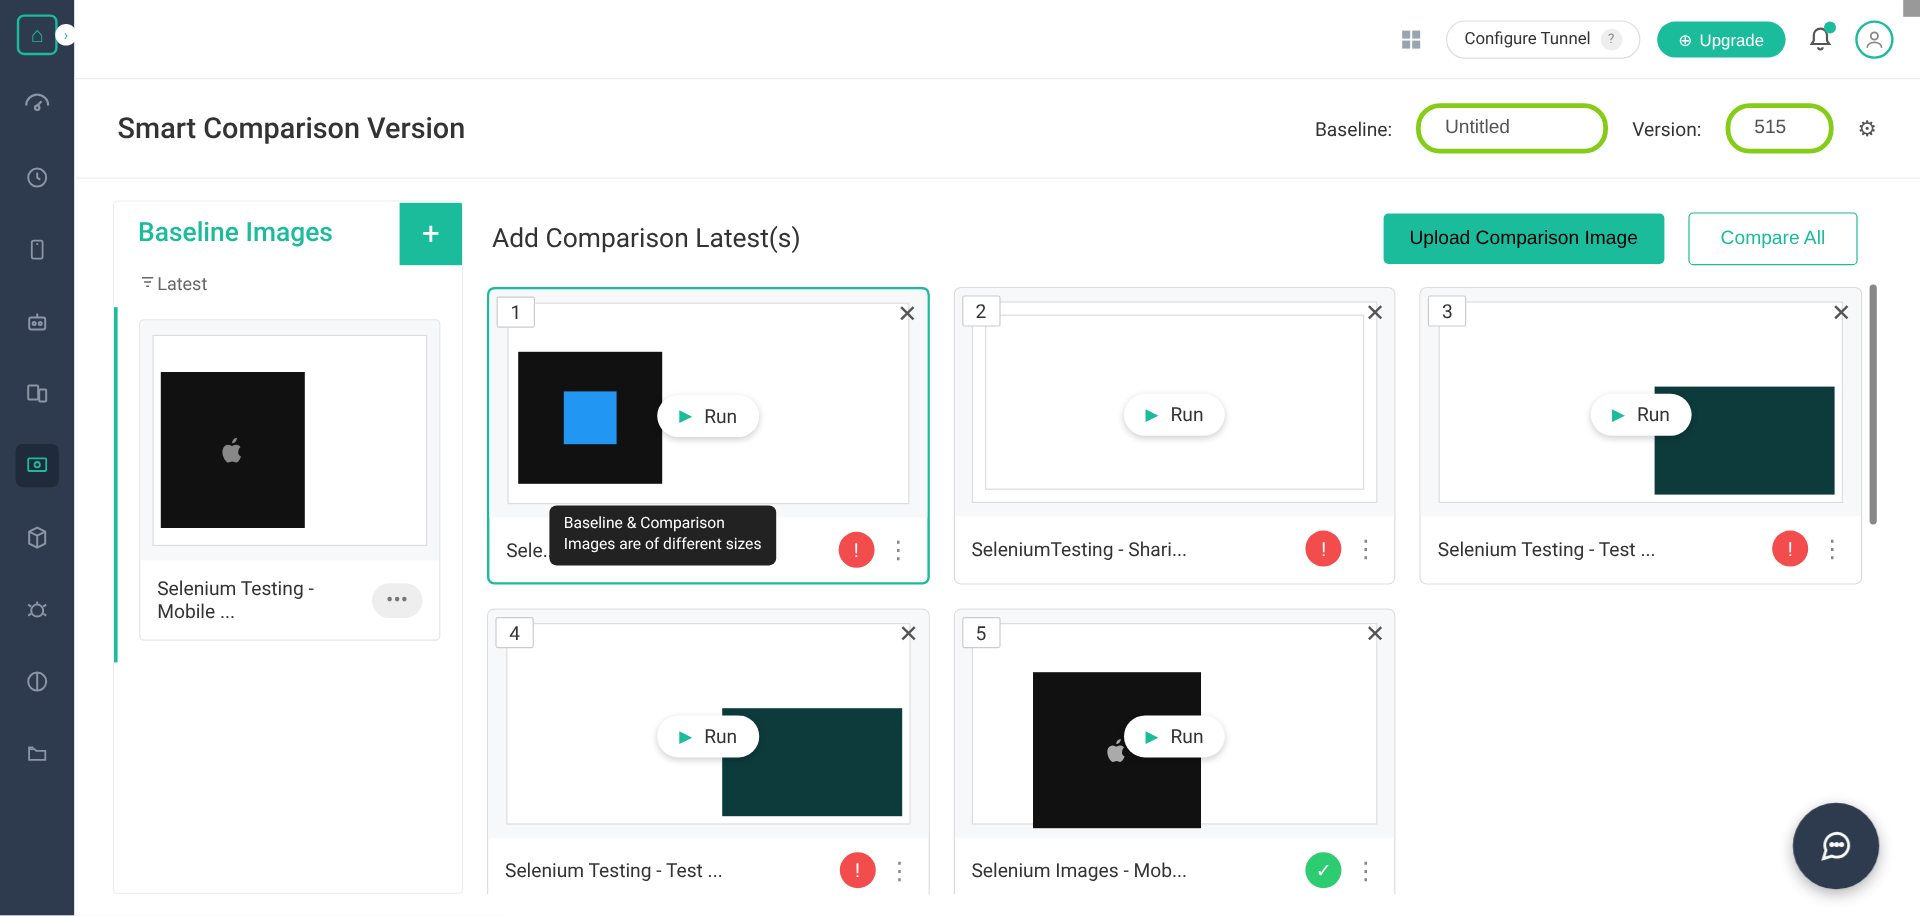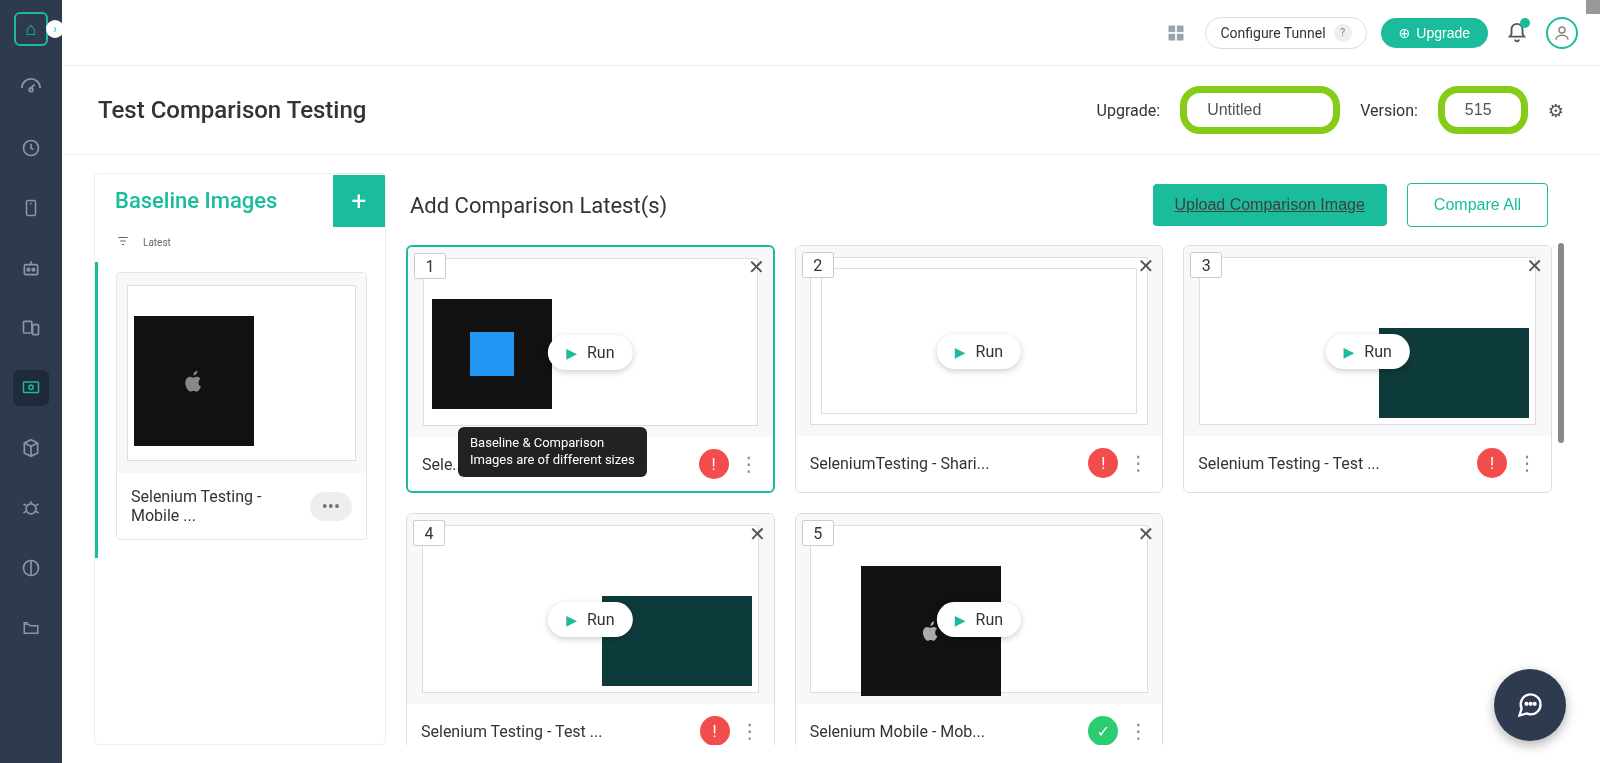--- a/index.html
+++ b/index.html
@@ -23,45 +23,45 @@
 .upgrade-btn { background:#1abc9c; color:#fff; border-radius:20px; padding:7px 18px; font-size:14px; display:flex; align-items:center; gap:6px; cursor:pointer; border:none; }
 .bell { width:30px; height:30px; position:relative; color:#555; display:flex; align-items:center; justify-content:center; font-size:20px; cursor:pointer; }
 .bell .dot { position:absolute; top:0; right:2px; width:10px; height:10px; background:#1abc9c; border-radius:50%; }
 .avatar { width:32px; height:32px; border-radius:50%; border:2px solid #1abc9c; display:flex; align-items:center; justify-content:center; color:#888; font-size:18px; cursor:pointer; }
 
 
 .header { display:flex; align-items:center; padding: 20px 36px; gap: 20px; border-bottom: 1px solid #eee; }
 .header h1 { font-size: 24px; font-weight: 500; color:#333; flex:0 0 auto; }
 .header .spacer { flex:1; }
 .header label { font-size:16px; color:#333; }
-.header input { border:7px solid #84cc16; border-radius:20px; padding:8px 20px; font-size:16px; color:#555; width:160px; }
+.header input { border:4px solid #84cc16; border-radius:20px; padding:8px 20px; font-size:16px; color:#555; width:160px; }
 .header input.ver { width:90px; }
 .header .gear { font-size:18px; color:#555; cursor:pointer; }
 
 
 .content { flex:1; display:flex; gap:20px; padding: 18px 0 18px 32px; overflow:hidden; }
 .baseline-panel { width: 292px; background:#fff; border:1px solid #eee; border-radius:4px; overflow:hidden; flex-shrink:0; display:flex; flex-direction:column; }
 .baseline-head { display:flex; align-items:center; }
 .baseline-head h2 { flex:1; padding: 14px 20px; font-size: 22px; font-weight:500; color:#1abc9c; }
 .add-btn { width:52px; height:52px; background:#1abc9c; color:#fff; font-size:26px; display:flex; align-items:center; justify-content:center; cursor:pointer; }
-.filter-row { display:flex; align-items:center; gap:12px; padding: 6px 20px 10px; color:#666; font-size:10px; }
+.filter-row { display:flex; align-items:center; padding: 6px 20px 10px; color:#666; font-size:15px; }
 .filter-icon { font-size:16px; }
 .base-list { border-left: 3px solid #1abc9c; padding: 10px 18px 18px; }
 .base-card { border:1px solid #e5e5e5; border-radius:4px; overflow:hidden; }
 .thumb { height: 200px; background:#f6f8fa; display:flex; align-items:center; justify-content:center; position:relative; }
 .thumb-inner { width: 92%; height:88%; background:#fff; border:1px solid #ddd; position:relative; }
 .thumb-dark { position:absolute; left:6px; top:30px; width:120px; height:130px; background:#111; display:flex; align-items:center; justify-content:center; color:#888; font-size:34px; }
 .base-title { padding:14px 14px; display:flex; align-items:center; font-size:16px; color:#333; }
 .more-pill { background:#eee; border-radius:16px; padding:4px 12px; color:#777; font-size:18px; cursor:pointer; }
 
 
 .right-area { flex:1; display:flex; flex-direction:column; padding-right: 48px; position:relative; }
 .right-head { display:flex; align-items:center; gap:20px; padding: 10px 4px 18px; }
 .right-head h2 { font-size:22px; font-weight:400; color:#333; flex:1; }
-.btn-primary { background:#1abc9c; color:#404040; border:none; border-radius:4px; padding:12px 22px; font-size:16px; cursor:pointer;text-decoration:underline; }
+.btn-primary { background:#1abc9c; color:#000000; border:none; border-radius:4px; padding:12px 22px; font-size:16px; cursor:pointer; }
 .btn-outline { background:#fff; color:#1abc9c; border:1px solid #1abc9c; border-radius:4px; padding:12px 26px; font-size:16px; cursor:pointer; }
 
 .grid { display:grid; grid-template-columns: repeat(3, 1fr); gap:20px; overflow-y:auto; padding-bottom:10px; position:relative; }
 .scroll-ind { position:absolute; right: 36px; top: 70px; width:6px; height:200px; background:#888; border-radius:3px; }
 
 .card { border:1px solid #ddd; border-radius:6px; background:#fff; overflow:visible; position:relative; }
 .card.selected { border:2px solid #1abc9c; }
 .card .thumb { height: 190px; border-radius:6px 6px 0 0; }
 .num-badge { position:absolute; top:6px; left:6px; background:#fff; border:1px solid #ccc; width:32px; height:26px; display:flex; align-items:center; justify-content:center; font-size:16px; border-radius:2px; z-index:3; }
 .close-x { position:absolute; top:8px; right:8px; color:#555; font-size:20px; cursor:pointer; z-index:3; }
@@ -192,23 +192,23 @@
       </div>
       <div class="avatar">
         <svg width="18" height="18" viewBox="0 0 24 24" fill="none" stroke="currentColor" stroke-width="2">
             <circle cx="12" cy="8" r="4"></circle>
             <path d="M4 21c0-4 4-6 8-6s8 2 8 6"></path>
           </svg>
       </div>
     </div>
 
     <div class="header">
-      <h1>Test Comparison Testing</h1>
+      <h1>Smart Comparison Version</h1>
       <div class="spacer"></div>
-      <label>Upgrade:</label>
+      <label>Baseline:</label>
       <input value="Untitled" style="">
       <label>Version:</label>
       <input class="ver" value="515" style="">
       <div class="gear">⚙</div>
     </div>
 
     <div class="content">
 
       <div class="baseline-panel">
         <div class="baseline-head">
@@ -345,21 +345,21 @@
                       <path d="M16 13c0-2 1.5-3 1.5-3-1-1.5-2.5-1.7-3-1.7-1.3-.1-2.5.8-3.1.8-.6 0-1.6-.8-2.7-.8-1.4 0-2.7.8-3.4 2.1-1.5 2.6-.4 6.4 1 8.5.7 1 1.5 2.1 2.6 2.1 1 0 1.4-.7 2.7-.7 1.3 0 1.6.7 2.7.7 1.1 0 1.8-1 2.5-2 .8-1.1 1.1-2.2 1.1-2.3-.1 0-2.1-.8-2.1-3.2zM14 6c.6-.7 1-1.7.9-2.7-.9 0-1.9.6-2.5 1.3-.5.6-1 1.6-.9 2.6 1 .1 1.9-.5 2.5-1.2z"></path>
                     </svg>
               </div>
                 </div>
             </div>
             <div class="run-pill">
               <span class="play">▶</span>
               <span>Run</span>
             </div>
             <div class="card-foot">
-              <span class="title">Selenium Mobile - Mob...</span>
+              <span class="title">Selenium Images - Mob...</span>
               <span class="status-badge status-ok">✓</span>
               <span class="kebab">⋮</span>
             </div>
           </div>
 
         </div>
       </div>
     </div>
   </div>
 </div>

